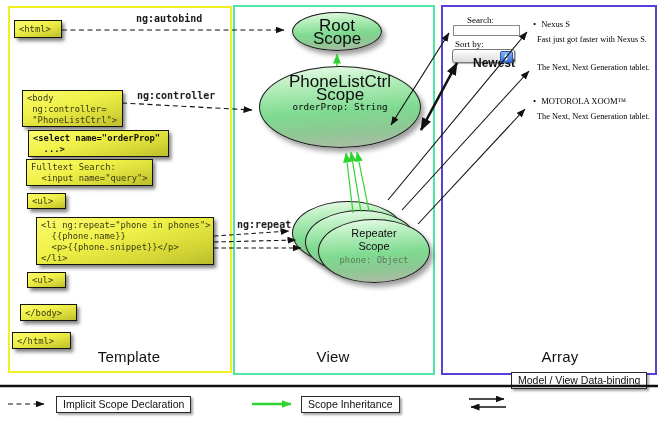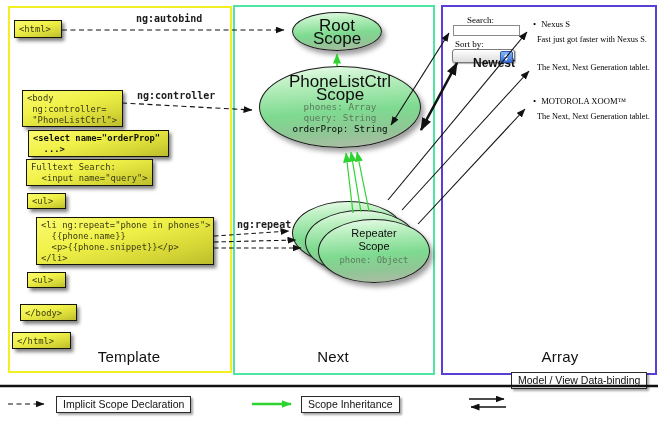--- a/index.html
+++ b/index.html
@@ -129,21 +129,21 @@
 </head>
 <body>
 
 <div class="stage">
 
   <div class="panel panel-template"></div>
   <div class="panel panel-model"></div>
   <div class="panel panel-view"></div>
 
   <div class="panel-label lbl-template">Template</div>
-  <div class="panel-label lbl-model">Next</div>
+  <div class="panel-label lbl-model">View</div>
   <div class="panel-label lbl-view">Array</div>
 
   <div class="code-box b0">&lt;html&gt;</div>
   <div class="code-box b1">&lt;body
  ng:controller=
  "PhoneListCtrl"&gt;</div>
   <div class="code-box b2 code-bold">&lt;select name="orderProp"
   ...&gt;</div>
   <div class="code-box b3">Fulltext Search:
   &lt;input name="query"&gt;</div>
@@ -161,22 +161,20 @@
   <div class="edge-label l-repeat">ng:repeat</div>
 
   <div class="scope root-scope">
     <div class="scope-title">Root
 Scope</div>
   </div>
 
   <div class="scope plc-scope">
     <div class="scope-title">PhoneListCtrl
 Scope</div>
-    <div class="scope-props">phones: Array
-query: String</div>
     <div class="scope-prop-bold">orderProp: String</div>
   </div>
 
   <div class="scope rep-back"></div>
   <div class="scope rep-mid"></div>
   <div class="scope rep-front">
     <div class="scope-title">Repeater
 Scope</div>
     <div class="scope-props">phone: Object</div>
   </div>

